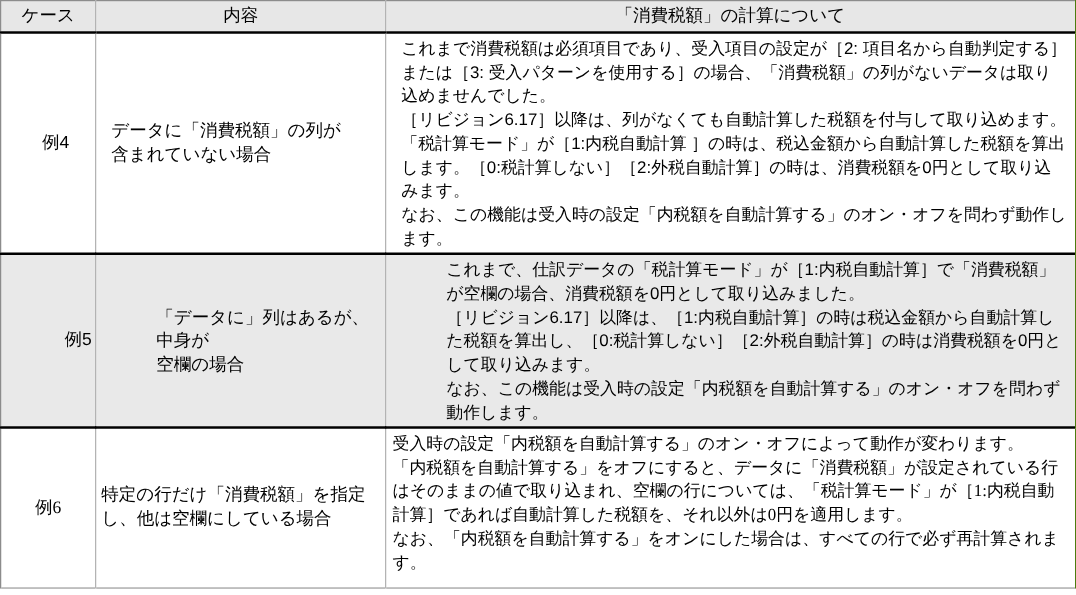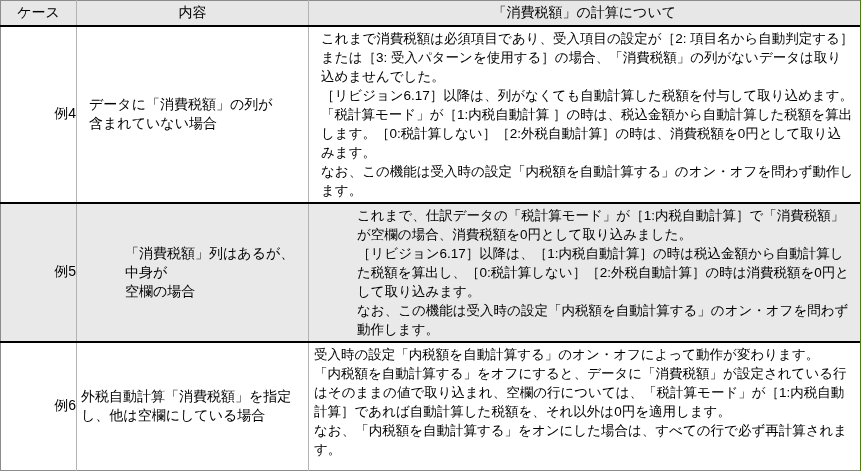--- a/index.html
+++ b/index.html
@@ -39,24 +39,24 @@
     border-bottom: 2px solid #000000;
     padding: 0;
   }
 
   .doc-table tbody tr { border-bottom: 2px solid #000000; }
   .doc-table tbody tr:last-child { border-bottom: 1px solid #8c8c8c; }
   .doc-table tbody tr.shaded td { background: #e9e9e9; }
 
   .doc-table tr.r1 td { height: 174px; padding-left: 12px; }
   .doc-table tr.r2 td { height: 118px; padding-left: 48px; }
-  .doc-table tr.r3 td { height: 129px; }
+  .doc-table tr.r3 td { height: 129px; font-family: Liberation Serif, serif; }
 
   td.case-cell {
-    text-align: right;
+    text-align: center;
     vertical-align: middle;
     font-size: 14px;
     padding: 0;
   }
   td.content-cell {
     text-align: left;
     vertical-align: middle;
     font-size: 14px;
     line-height: 19px;
     padding: 0 4px;
@@ -93,28 +93,28 @@
     <tr class="r1">
       <td class="case-cell">例4</td>
       <td class="content-cell">データに「消費税額」の列が
 含まれていない場合</td>
       <td class="detail-cell">これまで消費税額は必須項目であり、受入項目の設定が［2: 項目名から自動判定する］または［3: 受入パターンを使用する］の場合、「消費税額」の列がないデータは取り込めませんでした。
 ［リビジョン6.17］以降は、列がなくても自動計算した税額を付与して取り込めます。　「税計算モード」が［1:内税自動計算 ］の時は、税込金額から自動計算した税額を算出します。［0:税計算しない］［2:外税自動計算］の時は、消費税額を0円として取り込みます。
 なお、この機能は受入時の設定「内税額を自動計算する」のオン・オフを問わず動作します。</td>
     </tr>
     <tr class="r2 shaded">
       <td class="case-cell">例5</td>
-      <td class="content-cell">「消費税額」列はあるが、中身が
+      <td class="content-cell">「データに」列はあるが、中身が
 空欄の場合</td>
       <td class="detail-cell">これまで、仕訳データの「税計算モード」が［1:内税自動計算］で「消費税額」が空欄の場合、消費税額を0円として取り込みました。
 ［リビジョン6.17］以降は、［1:内税自動計算］の時は税込金額から自動計算した税額を算出し、［0:税計算しない］［2:外税自動計算］の時は消費税額を0円として取り込みます。
 なお、この機能は受入時の設定「内税額を自動計算する」のオン・オフを問わず動作します。</td>
     </tr>
     <tr class="r3">
       <td class="case-cell">例6</td>
-      <td class="content-cell">外税自動計算「消費税額」を指定
+      <td class="content-cell">特定の行だけ「消費税額」を指定
 し、他は空欄にしている場合</td>
       <td class="detail-cell">受入時の設定「内税額を自動計算する」のオン・オフによって動作が変わります。
 「内税額を自動計算する」をオフにすると、データに「消費税額」が設定されている行はそのままの値で取り込まれ、空欄の行については、「税計算モード」が［1:内税自動計算］であれば自動計算した税額を、それ以外は0円を適用します。
 なお、「内税額を自動計算する」をオンにした場合は、すべての行で必ず再計算されます。</td>
     </tr>
   </tbody>
 </table>
 
 </body></html>

